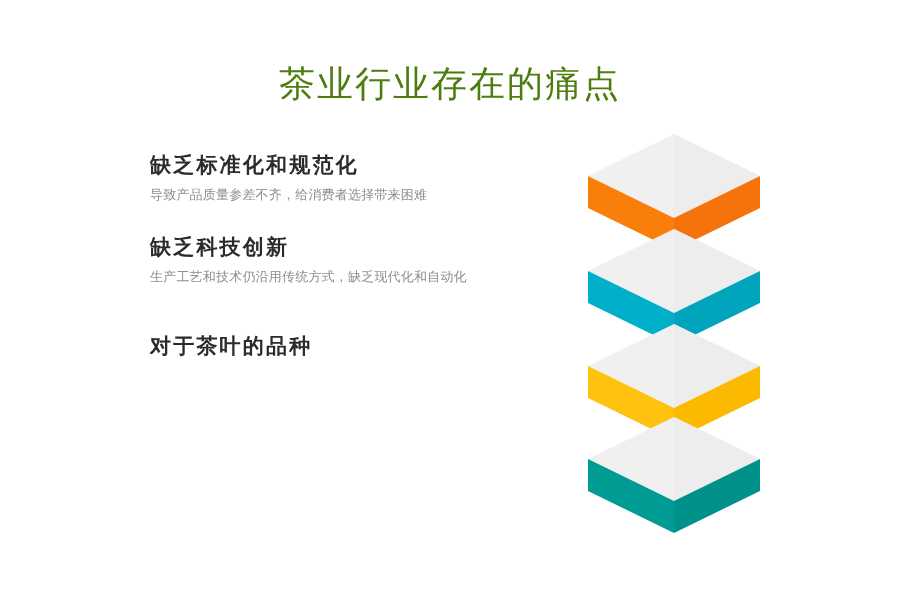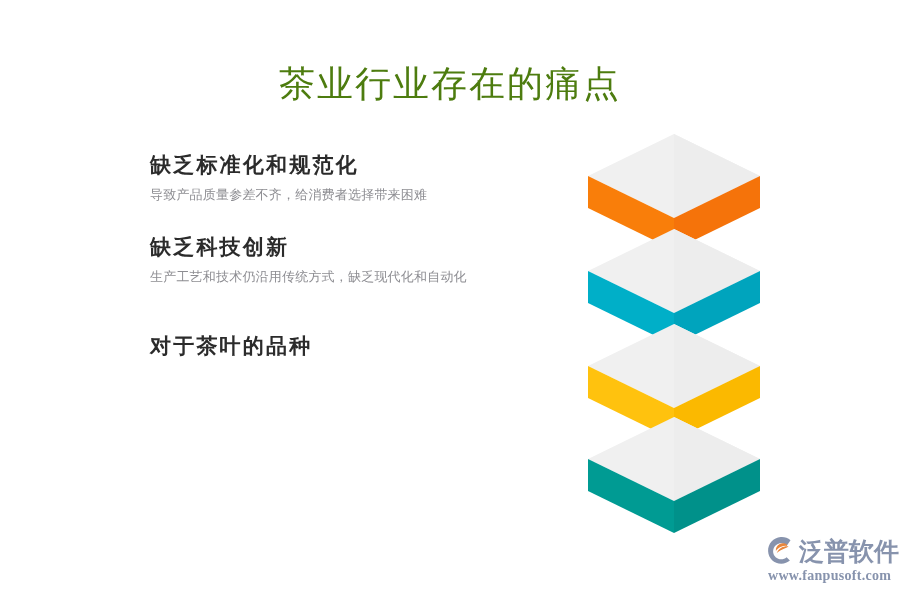--- a/index.html
+++ b/index.html
@@ -197,27 +197,14 @@
       <svg width="172" height="116" viewBox="0 0 172 116" xmlns="http://www.w3.org/2000/svg">
         <polygon points="86,0 172,42 86,84 0,42" fill="#f0f0f0"></polygon>
         <polygon points="86,0 172,42 86,84" fill="#ededed"></polygon>
         <polygon points="0,42 86,84 86,116 0,74" fill="#009b93"></polygon>
         <polygon points="172,42 172,74 86,116 86,84" fill="#00918a"></polygon>
       </svg>
     </div>
 
   </div>
 
-  <div class="logo">
-    <div class="logo-row">
-      <span class="logo-mark">
-        <svg width="30" height="30" viewBox="0 0 30 30" xmlns="http://www.w3.org/2000/svg">
-          <path d="M24.5,4.2 C21.8,1.9 18.3,0.8 14.7,1.1 C7.4,1.7 1.8,7.9 2.1,15.2 C2.4,22.3 8.3,27.9 15.4,27.8 C18.6,27.8 21.6,26.6 23.9,24.6 L20.6,21.2 C18.3,23.2 15.1,23.8 12.2,22.7 C8.4,21.2 6.3,17.1 7.4,13.2 C8.5,9.2 12.4,6.7 16.4,7.4 C18.1,7.7 19.6,8.5 20.8,9.7 Z" fill="#8793ad"></path>
-          <path d="M21.0,8.6 C18.9,7.0 16.1,6.7 13.7,7.9 C11.0,9.2 9.5,12.0 9.9,14.9 C11.0,13.2 12.6,11.8 14.5,10.9 C16.6,9.9 18.8,9.5 21.0,9.7 Z" fill="#e8863c"></path>
-          <path d="M22.6,10.4 C20.1,10.0 17.5,10.5 15.3,11.8 C13.2,13.0 11.6,14.9 10.8,17.1 C13.3,15.0 16.1,13.4 19.1,12.3 C20.3,11.8 21.5,11.1 22.6,10.4 Z" fill="#e8863c"></path>
-        </svg>
-      </span>
-      <span class="logo-name">泛普软件</span>
-    </div>
-    <div class="logo-url">www.fanpusoft.com</div>
-  </div>
 
 </div>
 
 </body></html>

